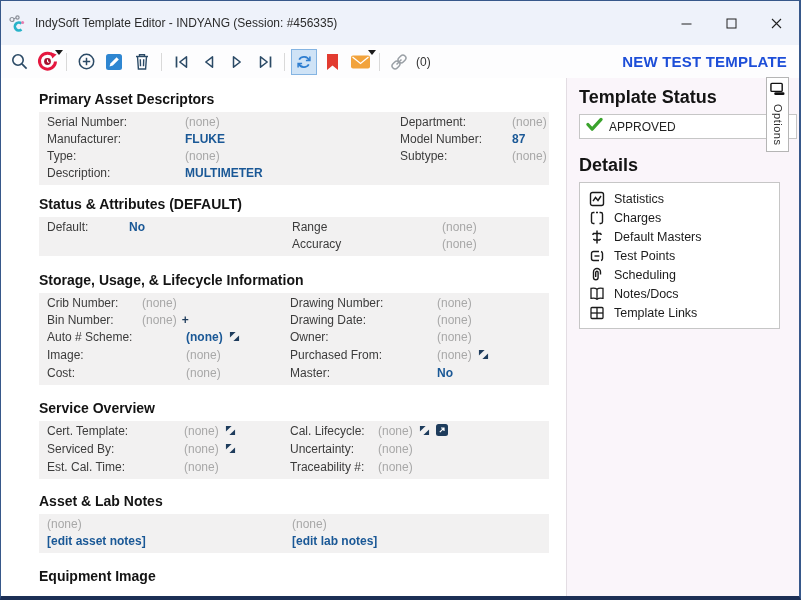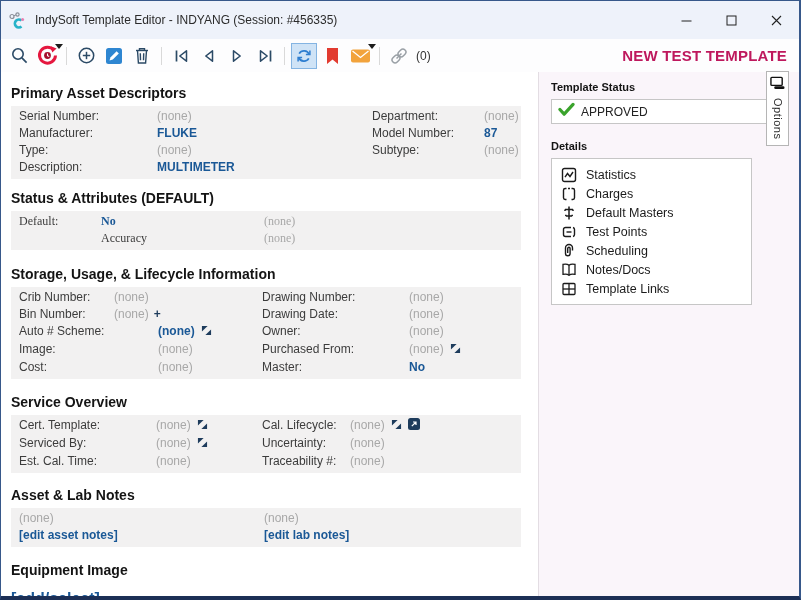--- a/index.html
+++ b/index.html
@@ -3,62 +3,62 @@
 <meta charset="utf-8">
 <style>
   html,body { margin:0; padding:0; background:#c8c8c8; }
   .window {
     width:801px; height:600px; box-sizing:border-box;
     border:1px solid #37588a; border-bottom:4px solid #1c2f55; border-right:2px solid #37588a;
     background:#fff; font-family:"Liberation Sans", sans-serif;
     display:flex; flex-direction:column; position:relative; overflow:hidden;
   }
   
-  .titlebar { height:38px; flex:0 0 auto; background:#eef2fa; display:flex; align-items:center; padding-left:7px; }
+  .titlebar { height:44px; flex:0 0 auto; background:#eef2fa; display:flex; align-items:center; padding-left:7px; }
   .app-icon { width:22px; height:20px; display:flex; align-items:center; }
   .title-text { font-size:12px; color:#2b2b2b; margin-left:5px; white-space:nowrap; }
   .win-controls { margin-left:auto; display:flex; height:30px; }
   .win-btn { width:45px; height:30px; display:flex; align-items:center; justify-content:center; cursor:default; }
   
   .toolbar { height:33px; flex:0 0 auto; background:#fdfdfe; display:flex; align-items:center; padding:0 12px 0 4px; }
   .tb-btn { width:26px; height:26px; margin:0 1px; display:flex; align-items:center; justify-content:center; position:relative; box-sizing:border-box; }
   .tb-btn.active { background:#cfe3f6; border:1px solid #84b4e2; }
   .tb-sep { width:1px; height:18px; background:#d9d9d9; margin:0 5px; }
   .tb-count { font-size:12px; color:#333; margin-left:3px; }
-  .tb-title { margin-left:auto; font-weight:bold; font-size:15px; color:#be185d; letter-spacing:.2px; }
+  .tb-title { margin-left:auto; font-weight:bold; font-size:15px; color:#1d4ed8; letter-spacing:.2px; }
   .dd { position:absolute; top:1px; right:-3px; width:0; height:0;
         border-left:4px solid transparent; border-right:4px solid transparent; border-top:5px solid #1c1c1c; }
   
   .bodyarea { flex:1; min-height:0; display:flex; position:relative; background:#fff; }
-  .main { width:537px; box-sizing:border-box; padding:13px 17px 0 10px; flex:0 0 auto; }
+  .main { width:537px; box-sizing:border-box; padding:13px 17px 0 10px; flex:0 0 auto;margin-left:28px; }
   .rightpanel { flex:1; background:#faf5fa; border-left:1px solid #e3dde3; padding:9px 0 0 12px; position:relative; box-sizing:border-box; }
   
   .section { margin-bottom:11px; }
   .section h2 { font-size:14px; font-weight:bold; color:#141414; margin:0 0 5px 0; }
   .band { background:#f2f1f1; padding:2px 0 3px 8px; }
   .band span { line-height:17px; font-size:12px; white-space:nowrap; }
   .g1 { display:grid; grid-template-columns:138px 215px 112px 1fr; }
-  .g2 { display:grid; grid-template-columns:82px 163px 150px 1fr;font-family:Liberation Serif, serif; }
+  .g2 { display:grid; grid-template-columns:82px 163px 150px 1fr; }
   .g3 { display:grid; grid-template-columns:95px 148px 147px 1fr; }
   .g4 { display:grid; grid-template-columns:137px 106px 88px 1fr; }
   .g5 { display:grid; grid-template-columns:245px 1fr; }
   .lbl { color:#3c3c3c; }
   .none { color:#a8a8a8; }
   .set { color:#1a5896; font-weight:bold; }
   .link { color:#1a5896; font-weight:bold; font-size:16px; line-height:17px; cursor:pointer; }
   .ind { padding-left:44px; }
   .ic { display:inline-block; vertical-align:-1px; margin-left:6px; }
   .plus { color:#1e3c5c; font-weight:bold; margin-left:5px; }
   .sec2-gap { margin-bottom:16px; }
   .sec3-gap { margin-bottom:15px; }
   .sec4-gap { margin-bottom:14px; }
   .sec5-gap { margin-bottom:15px; }
   .equip-link { margin-top:12px; }
   
-  .rp-label { font-size:11px; font-weight:bold; color:#141414; margin-bottom:6px; }
+  .rp-label { font-size:18px; font-weight:bold; color:#141414; margin-bottom:6px; }
   .status-box { width:218px; height:25px; background:#fff; border:1px solid #c6c6c6; display:flex; align-items:center; padding-left:6px; box-sizing:border-box; margin-bottom:16px; }
   .status-box .s-lbl { font-size:12px; color:#222; margin-left:6px; }
   .details-box { width:201px; background:#fff; border:1px solid #c6c6c6; padding:6px 0 6px 0; box-sizing:border-box; }
   .d-item { display:flex; align-items:center; height:19px; padding-left:8px; }
   .d-ic { width:18px; display:flex; align-items:center; justify-content:center; margin-right:8px; }
   .d-lbl { font-size:12.5px; color:#1b1b1b; white-space:nowrap; }
   
   .options-tab { position:absolute; top:-1px; right:10px; width:23px; height:75px; background:#fff; border:1px solid #b5b5b5;
                  display:flex; flex-direction:column; align-items:center; padding-top:4px; box-sizing:border-box; }
   .options-txt { writing-mode:vertical-rl; font-size:11px; color:#2e2e2e; margin-top:4px; letter-spacing:.5px; }
@@ -222,20 +222,21 @@
           <span></span>
             <span></span>
         </div>
       </div>
 
       <div class="section sec2-gap">
         <h2>Status &amp; Attributes (DEFAULT)</h2>
         <div class="band g2">
           <span class="lbl">Default:</span>
           <span class="set">No</span>
+          <span class="lbl">Range</span>
           <span class="none">(none)</span>
 
           <span></span>
             <span></span>
           <span class="lbl">Accuracy</span>
           <span class="none">(none)</span>
         </div>
       </div>
 
       <div class="section sec3-gap">

